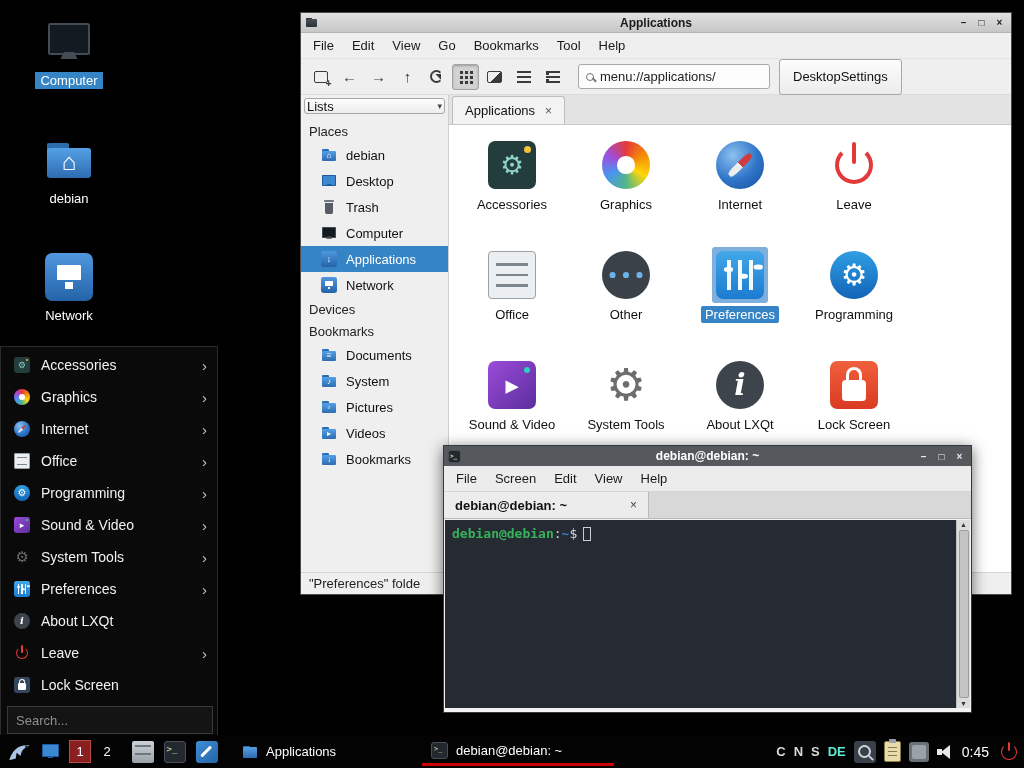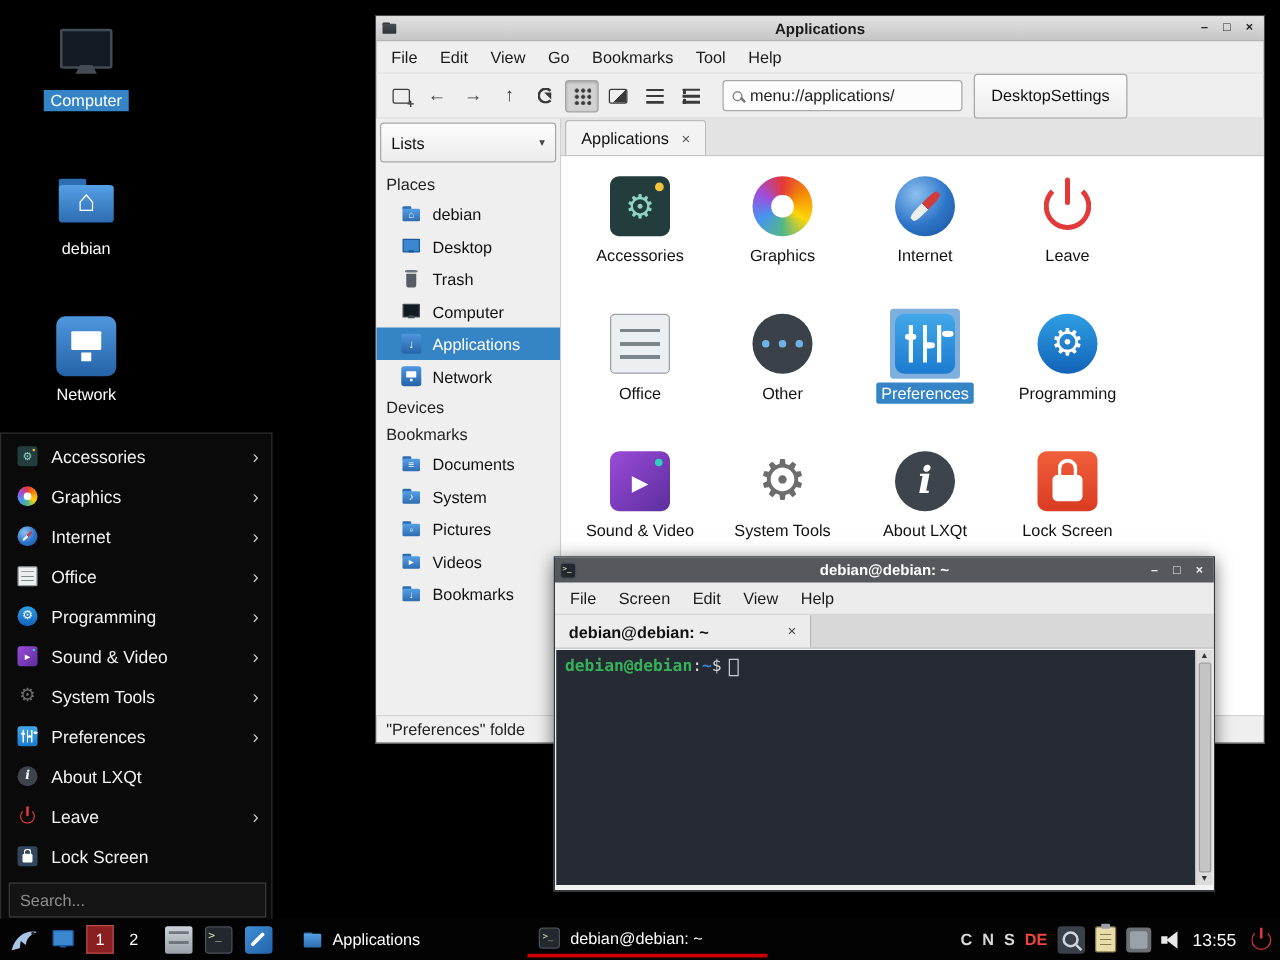--- a/index.html
+++ b/index.html
@@ -113,21 +113,21 @@
   .i-grid { width:14px; height:14px; background-image:radial-gradient(#3a3a3a 1.5px, transparent 1.7px); background-size:5px 5px; }
   .i-thumb { width:15px; height:12px; border:1.5px solid #3a3a3a; border-radius:2px; background:linear-gradient(135deg, transparent 55%, #3a3a3a 55%); }
   .i-lines { width:14px; height:12px; background:repeating-linear-gradient(#3a3a3a 0 2px, transparent 2px 5px); }
   .i-detail { width:14px; height:12px; background:repeating-linear-gradient(#3a3a3a 0 2px, transparent 2px 5px); border-left:3px dotted #3a3a3a; padding-left:2px; }
   .addr { width:192px; height:25px; background:#fcfcfc; border:1px solid #a8a8a8; border-radius:3px; display:flex; align-items:center; gap:6px; padding:0 7px; font-size:13px; color:#222; margin-left:10px; }
   .i-mag { width:8px; height:8px; border:1.5px solid #777; border-radius:50%; position:relative; flex:none; }
   .i-mag::after { content:""; position:absolute; width:5px; height:1.5px; background:#777; right:-4px; bottom:-1px; transform:rotate(45deg); }
   .dsbtn { height:36px; border:1px solid #a8a8a8; border-radius:3px; background:linear-gradient(#fdfdfd,#ececec); padding:0 13px; font-size:13px; display:flex; align-items:center; margin-left:7px; color:#111; }
   .fm-body { flex:1; display:flex; min-height:0; }
   .fm-side { width:148px; border-right:1px solid #cfcfcf; display:flex; flex-direction:column; background:#efefef; flex:none; }
-  .combo { margin:3px; height:32px; border:1px solid #a8a8a8; border-radius:3px; background:linear-gradient(#fdfdfd,#ececec); display:flex; align-items:center; padding:0 8px; font-size:13px; color:#111; }
+  .combo { margin:3px; height:16px; border:1px solid #a8a8a8; border-radius:3px; background:linear-gradient(#fdfdfd,#ececec); display:flex; align-items:center; padding:0 2px; font-size:13px; color:#111; }
   .combo .arr { margin-left:auto; font-size:9px; color:#444; }
   .side-scroll { flex:1; overflow:hidden; padding-top:3px; }
   .side-h { padding:4px 8px 3px; font-size:13px; color:#222; }
   .side-row { height:26px; display:flex; align-items:center; gap:9px; padding-left:20px; font-size:13px; color:#111; }
   .side-row.sel { background:#3584c6; color:#fff; }
   .fm-main { flex:1; display:flex; flex-direction:column; min-width:0; }
   .tabbar { height:30px; background:#e3e3e3; display:flex; align-items:flex-end; border-bottom:1px solid #c6c6c6; flex:none; }
   .tab { height:28px; background:#f3f3f3; border:1px solid #bdbdbd; border-bottom:none; border-radius:3px 3px 0 0; display:flex; align-items:center; gap:10px; padding:0 12px; font-size:13px; color:#111; margin-left:3px; }
   .tab .x { color:#555; font-size:12px; }
   .iconview { flex:1; background:#fff; padding:8px 0 0 6px; display:grid; grid-template-columns:repeat(4,114px); grid-auto-rows:110px; align-content:start; }
@@ -156,21 +156,21 @@
 
   
   #bar { position:absolute; left:0; bottom:0; width:1024px; height:33px; background:#030303; display:flex; align-items:center; padding:0 5px; gap:5px; z-index:40; color:#fff; }
   .bar-ic { width:27px; height:27px; display:flex; align-items:center; justify-content:center; }
   .ws { width:22px; height:23px; display:flex; align-items:center; justify-content:center; font-size:13px; color:#fff; }
   .ws.active { background:#8a1f1f; border:1px solid #b94a4a; }
   .task { height:28px; display:flex; align-items:center; gap:8px; padding:0 9px; font-size:13px; color:#fff; }
   .task.active { border-bottom:3px solid #c00; width:192px; }
   .tray { margin-left:auto; display:flex; align-items:center; gap:8px; }
   .klet { font-size:13px; font-weight:bold; color:#d9d9d9; }
-  .klet.de { color:#ef4444; }
+  .klet.de { color:#5eead4; }
   .clock { font-size:14px; color:#fff; margin:0 2px; }
   .i-term { width:22px; height:22px; background:#23272e; border:1px solid #4a4f57; border-radius:3px; color:#cfe3a8; font-family:"DejaVu Sans Mono", monospace; font-size:9px; display:flex; align-items:flex-start; padding:2px 0 0 2px; }
   .i-term::before { content:">_"; }
   .i-term.tt { width:13px; height:13px; font-size:6px; padding:1px 0 0 1px; }
   .i-term.sm { width:17px; height:17px; font-size:7px; }
   .i-cab { width:22px; height:22px; background:linear-gradient(#cdd2d8,#9aa1a8); border-radius:2px; position:relative; }
   .i-cab::after { content:""; position:absolute; inset:4px 3px; background:repeating-linear-gradient(#70767d 0 2px, transparent 2px 8px); }
   .i-ed { width:22px; height:22px; background:linear-gradient(135deg,#3f8fd6,#2463a8); border-radius:3px; position:relative; }
   .i-ed::after { content:""; position:absolute; left:18%; top:44%; width:64%; height:12%; background:#fff; transform:rotate(-45deg); border-radius:2px; }
   .tray-sq { width:22px; height:22px; border-radius:3px; background:#394049; position:relative; }
@@ -553,16 +553,16 @@
   </span>
   <span class="tray">
     <span class="klet">C</span>
     <span class="klet">N</span>
     <span class="klet">S</span>
     <span class="klet de">DE</span>
     <span class="tray-sq i-zoom"></span>
     <span class="i-clip"></span>
     <span class="i-box"></span>
     <span class="i-spk"></span>
-    <span class="clock">13:55</span>
+    <span class="clock">0:45</span>
     <span class="ic ic-power pwr"></span>
   </span>
 </div>
 
 </body></html>

